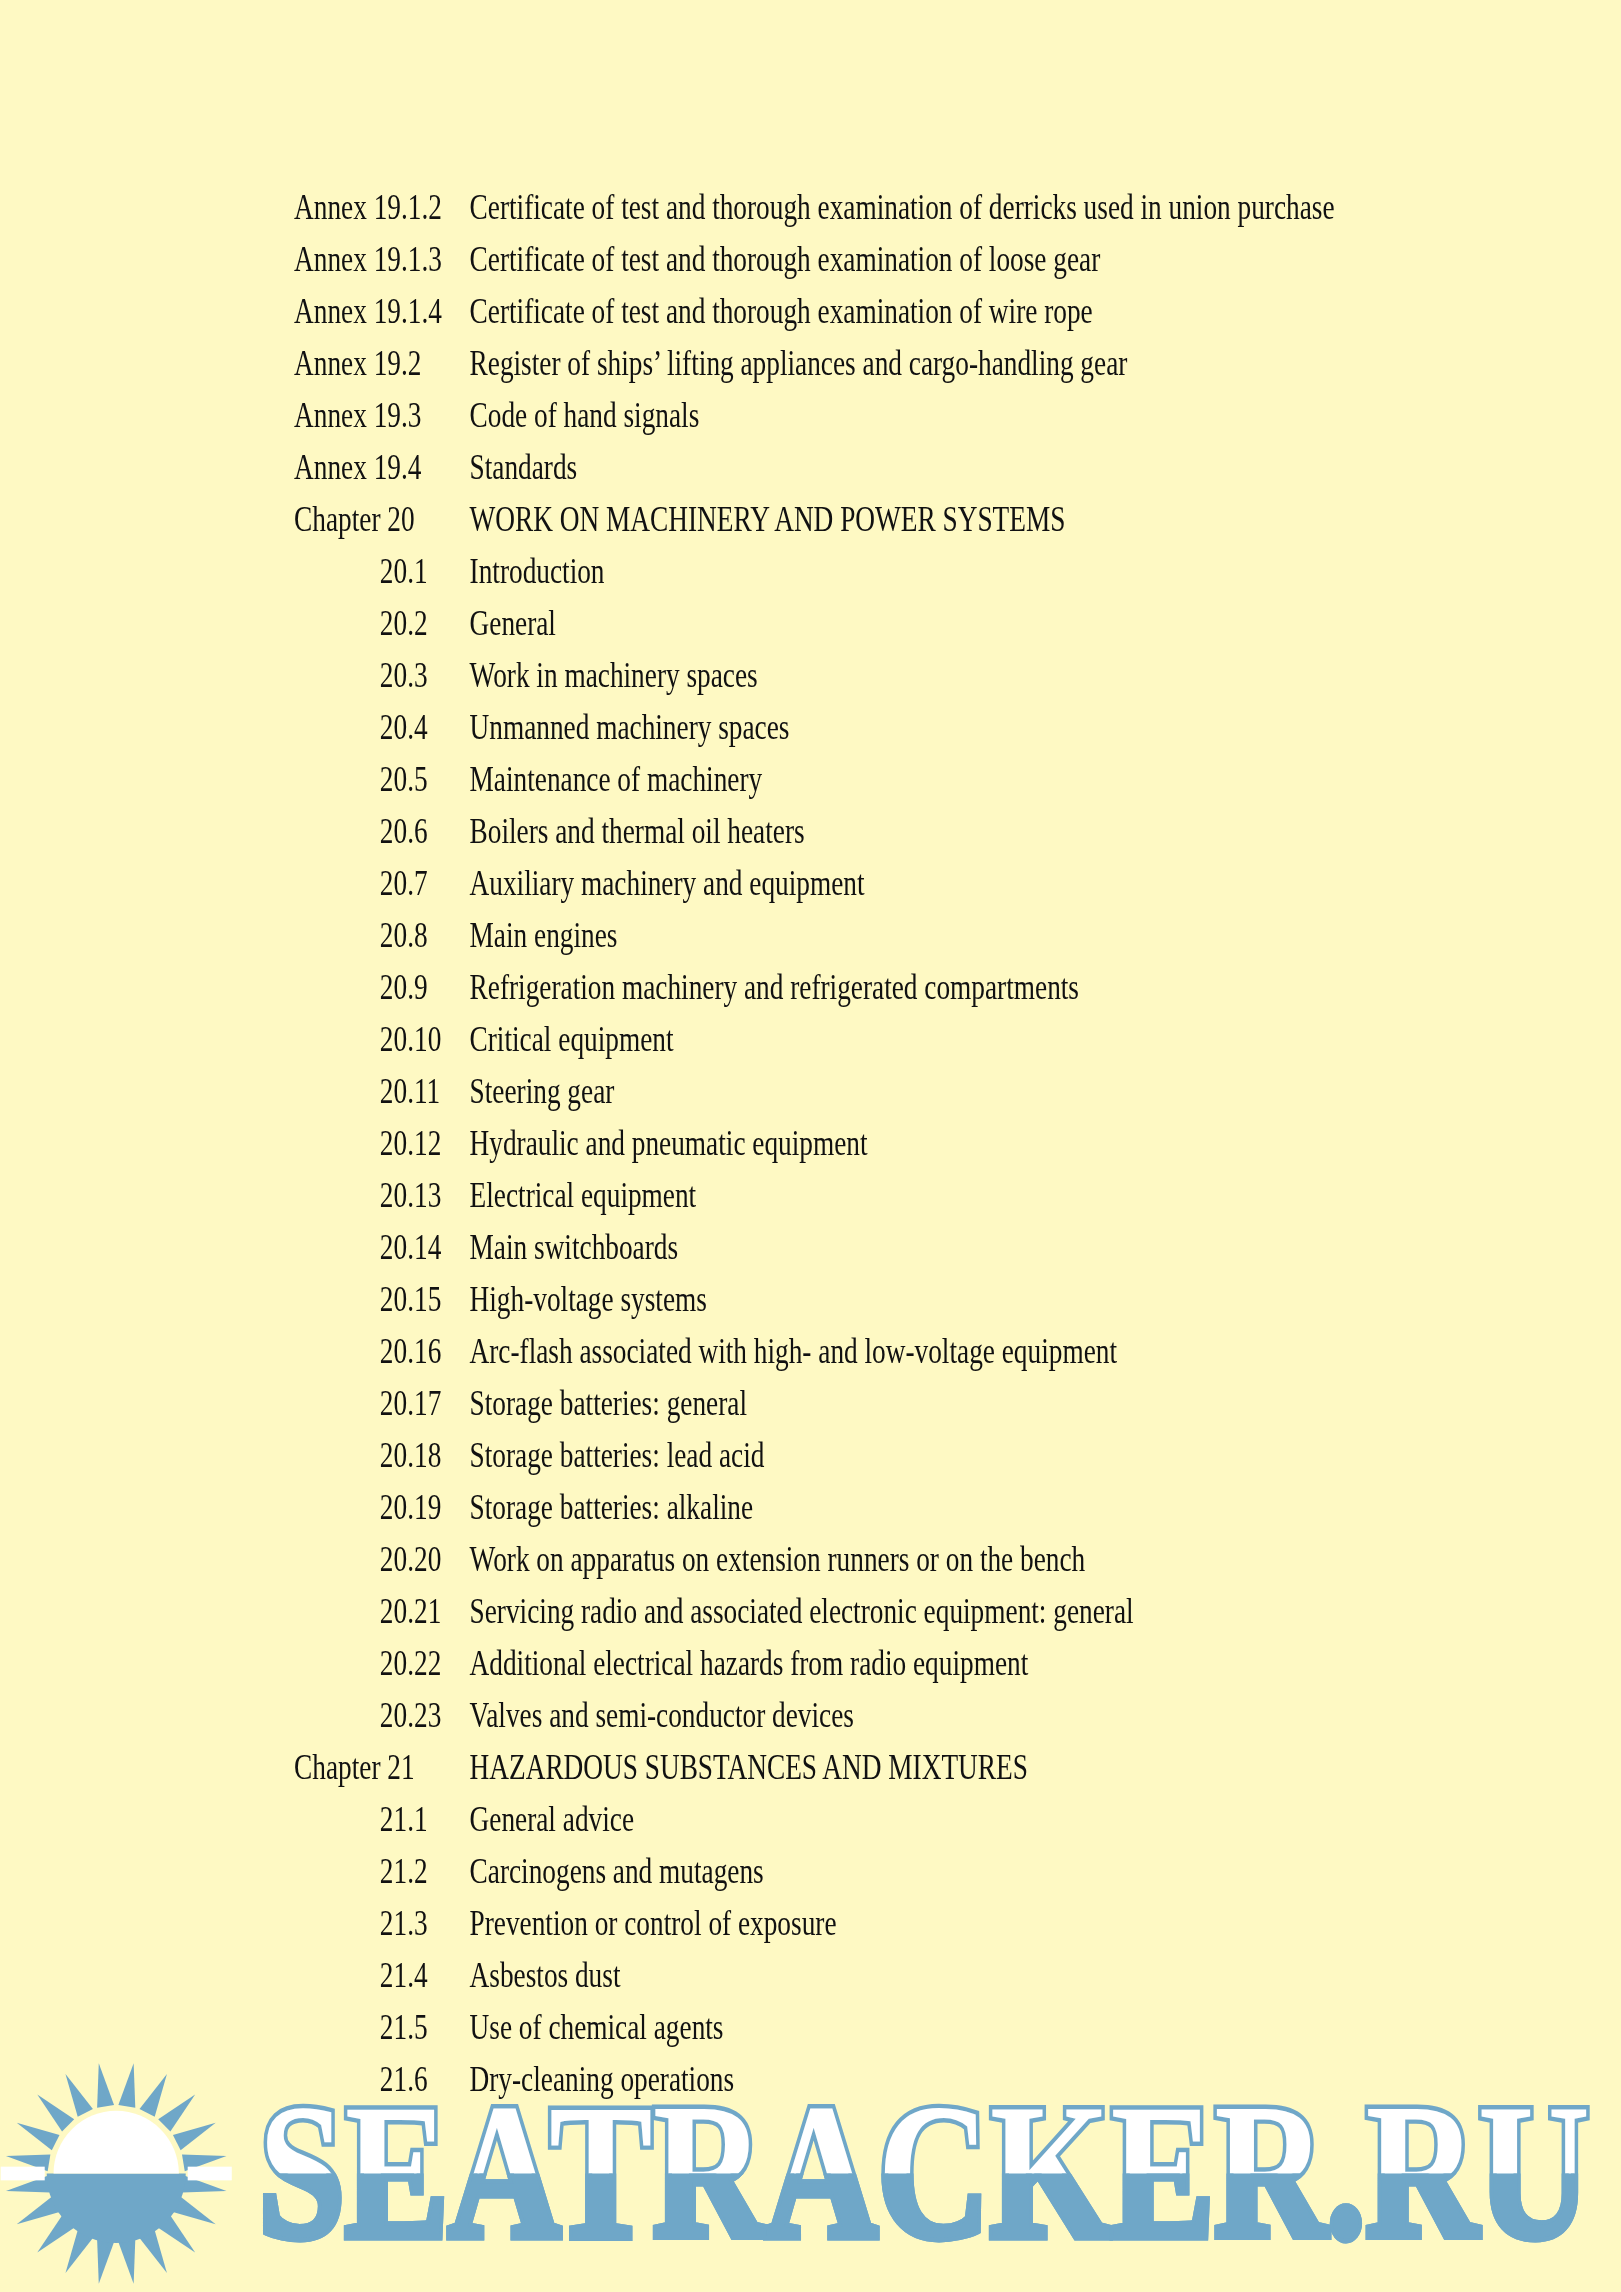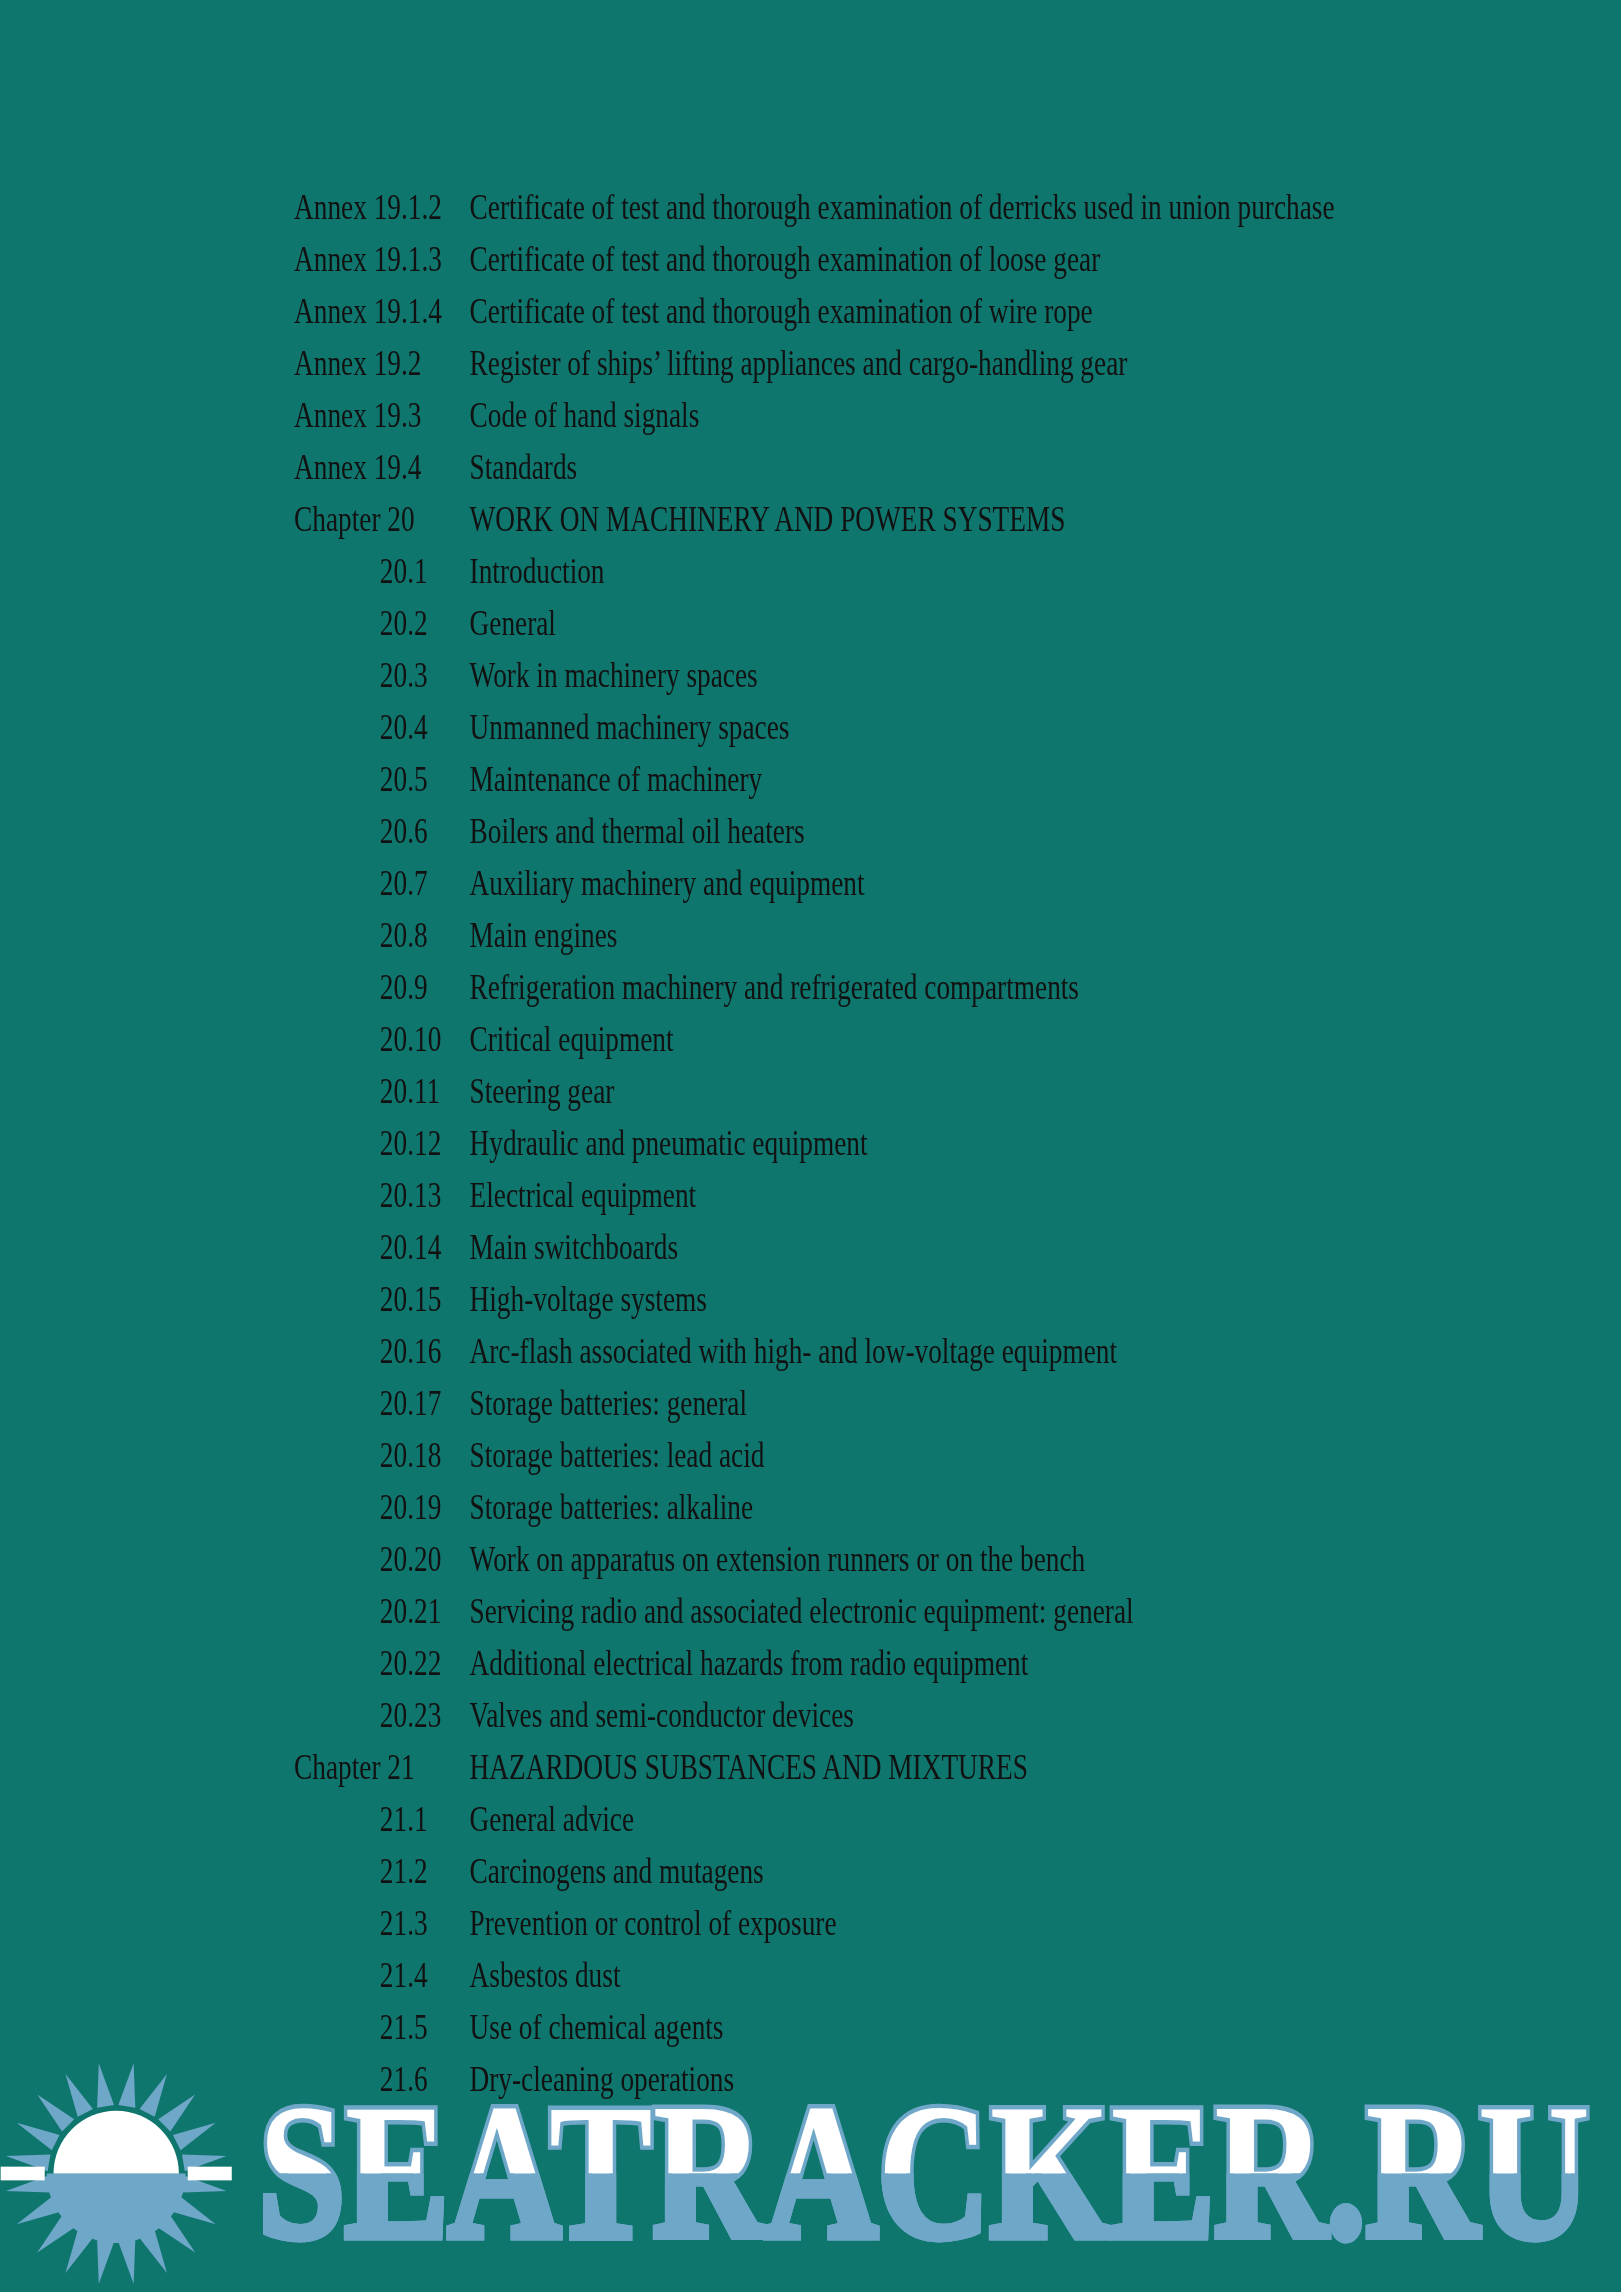--- a/index.html
+++ b/index.html
@@ -1,19 +1,19 @@
 <!DOCTYPE html>
 <html><head>
 <meta charset="utf-8">
 <style>
   html,body { margin:0; padding:0; background:#ffffff; }
   .page {
     position:relative;
     width:1621px; height:2293px;
-    background:#0f766e;
+    background:#fef9c3;
     overflow:hidden;
     font-family:"Liberation Serif", serif;
     color:#111111;
   }
   
   .toc {
     position:absolute;
     top:182px; left:0;
     width:2079px;
     transform:scaleX(0.78);

